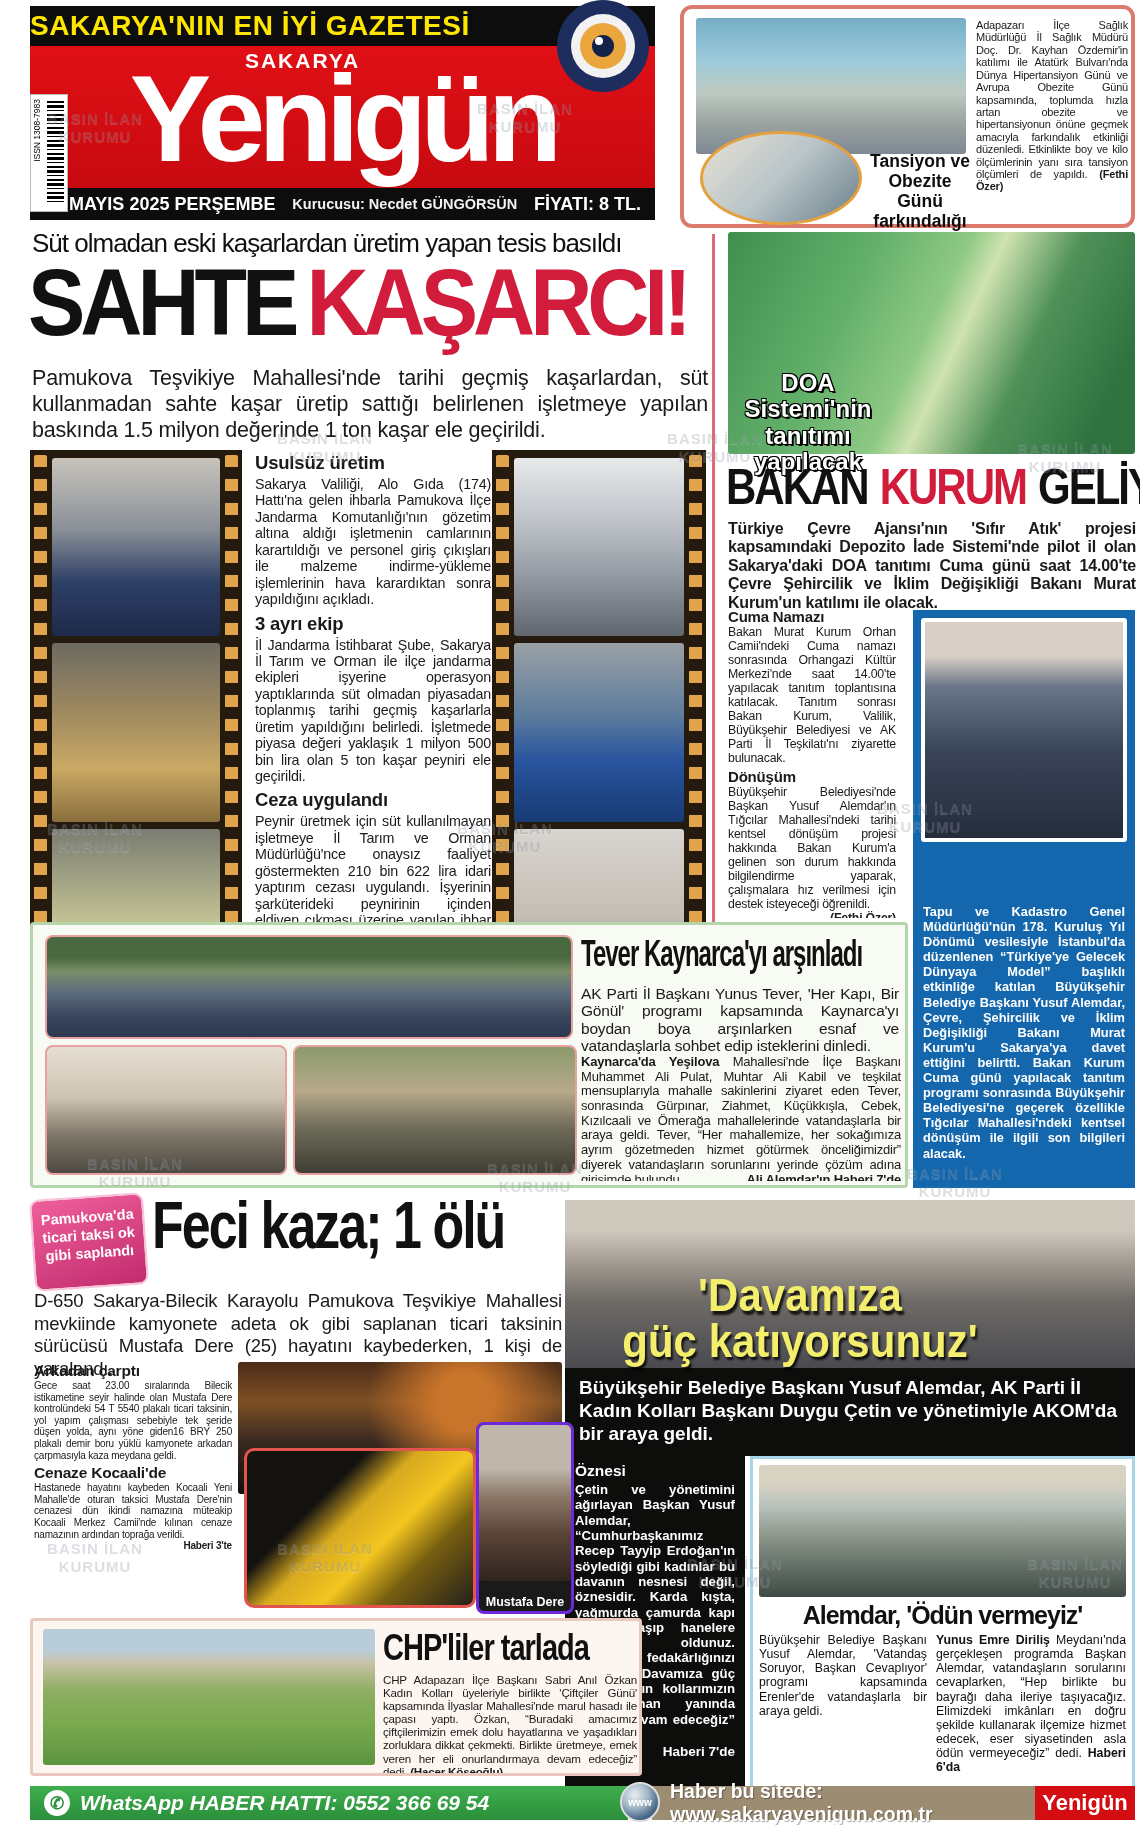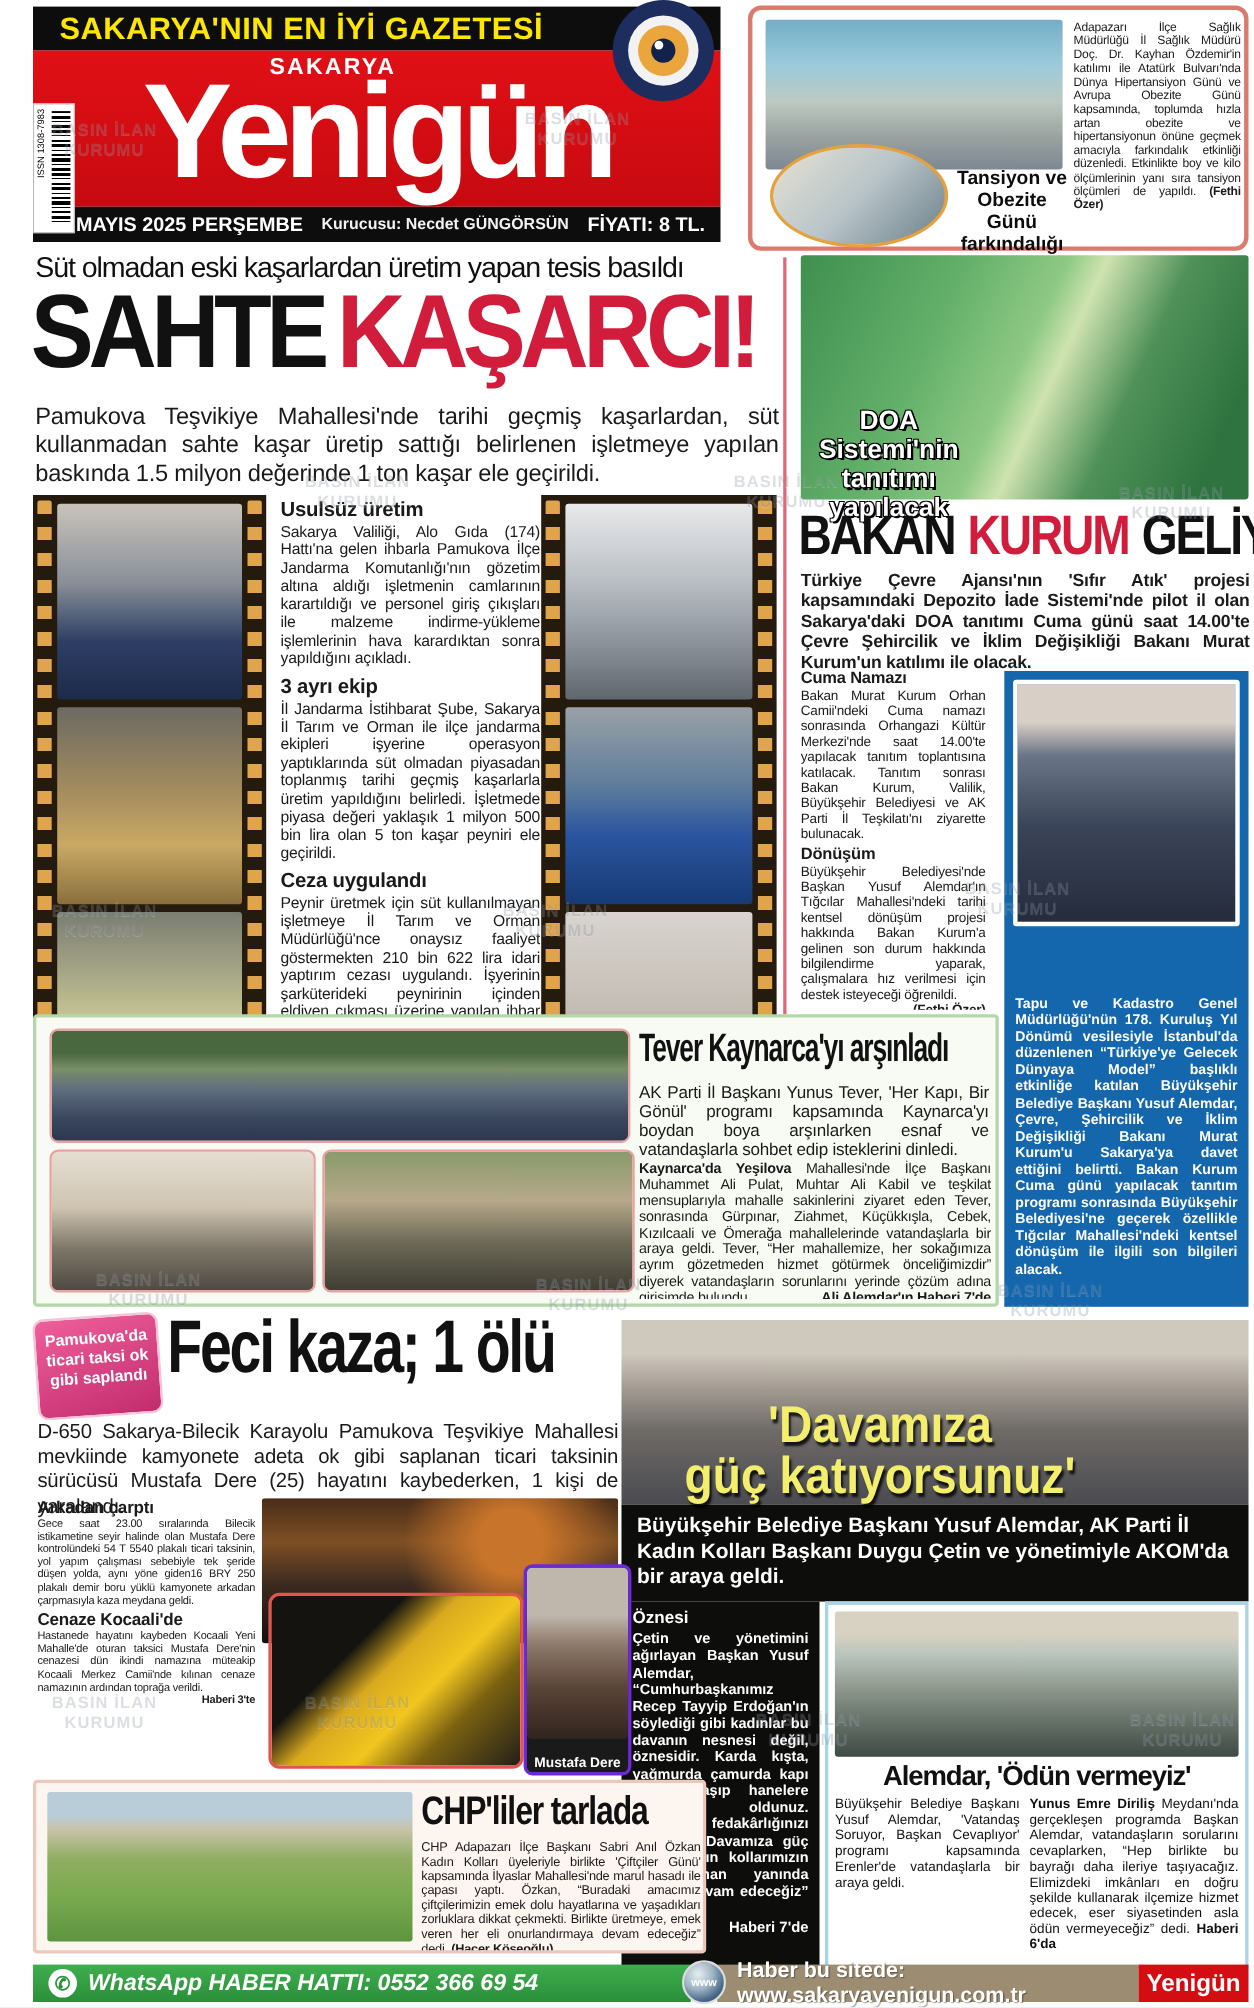--- a/index.html
+++ b/index.html
@@ -6,21 +6,21 @@
   *{box-sizing:border-box;}
   #page{position:relative;width:1140px;height:1825px;background:#fff;margin:0 auto;overflow:hidden;
         font-family:"Liberation Sans",sans-serif;color:#111;}
   .abs{position:absolute;}
   .ph{border-radius:3px;}
   .jtext{text-align:justify;color:#1a1a1a;letter-spacing:-0.2px;}
   .sq{display:inline-block;transform-origin:0 0;}
   .more{float:right;font-weight:bold;}
   .pre{white-space:pre-line;}
   
-  #topline{left:30px;top:6px;width:625px;height:40px;background:#0d0d0d;display:flex;align-items:center;padding-left:24px;}
+  #topline{left:30px;top:6px;width:625px;height:40px;background:#0d0d0d;display:flex;align-items:center;padding-left:0;}
   #topline span{color:#ffe600;font-weight:bold;font-size:28px;letter-spacing:0.5px;}
   #redblock{left:30px;top:46px;width:625px;height:142px;background:linear-gradient(180deg,#e01016,#c70a10);z-index:1;}
   #brandsmall{position:absolute;left:0;right:80px;top:3px;text-align:center;color:#fff;font-weight:bold;font-size:21px;letter-spacing:2px;}
   #brand{position:absolute;left:0;right:0;top:12px;text-align:center;color:#fff;font-weight:bold;font-size:122px;line-height:1;letter-spacing:-7px;}
   #eye{left:557px;top:0;width:92px;height:92px;z-index:3;}
   .c{position:absolute;border-radius:50%;}
   #datebar{left:30px;top:188px;width:625px;height:32px;background:#0d0d0d;z-index:2;display:flex;align-items:center;justify-content:space-between;padding:0 14px;}
   #datebar .d{color:#fff;font-weight:bold;font-size:18px;}
   #datebar .f{color:#f2f2f2;font-weight:bold;font-size:14.5px;}
   #issn{left:30px;top:94px;width:38px;height:118px;background:#fff;border:1px solid #bbb;z-index:4;}

